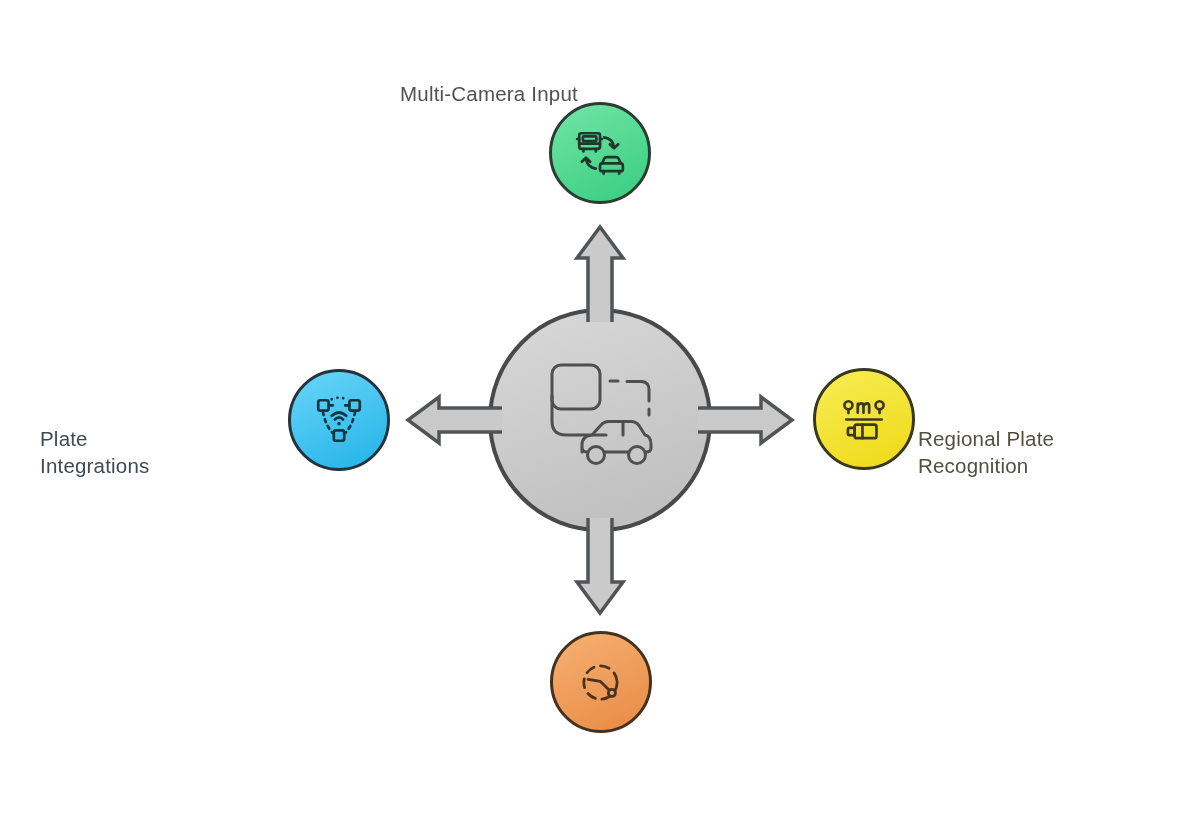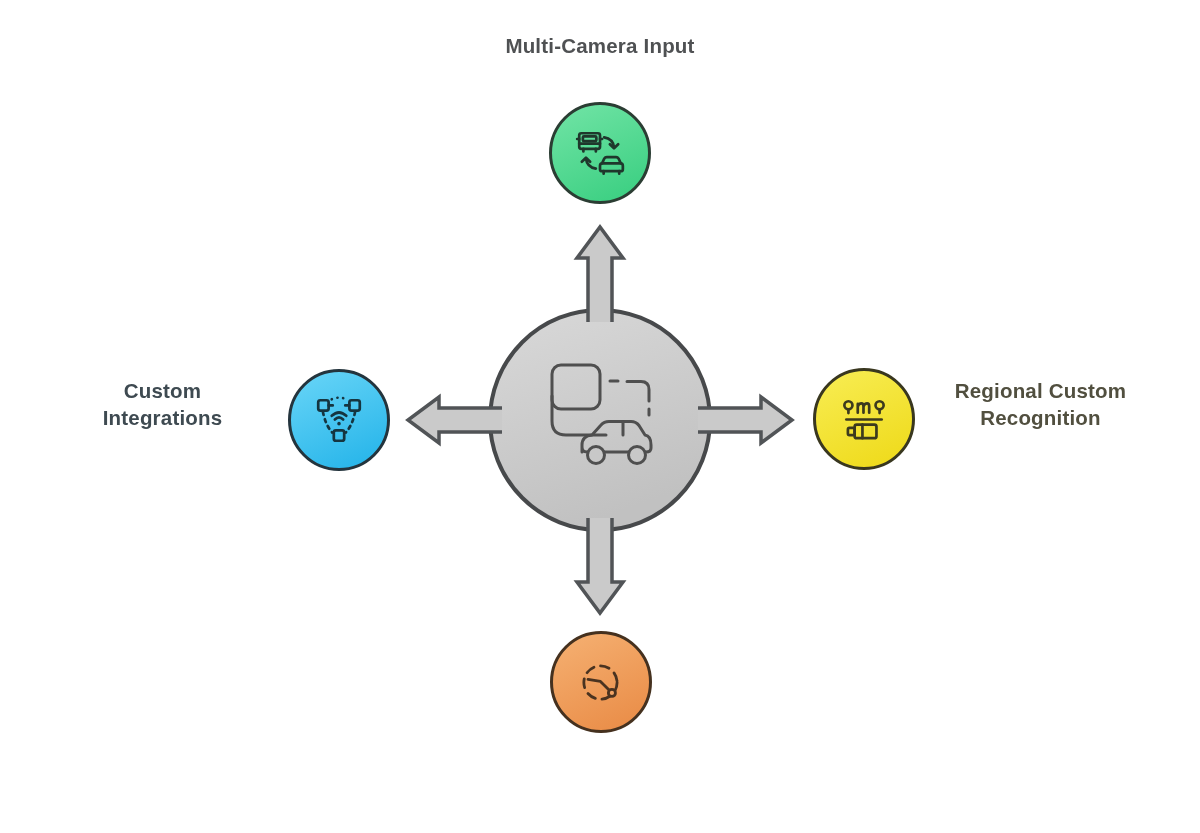--- a/index.html
+++ b/index.html
@@ -3,23 +3,23 @@
 <meta charset="utf-8">
 <style>
   html,body{margin:0;padding:0;background:#ffffff;}
   #canvas{position:relative;width:1200px;height:833px;background:#ffffff;overflow:hidden;
           font-family:"Liberation Sans",sans-serif;}
   .hub-svg{position:absolute;left:380px;top:200px;}
   .node-circle{position:absolute;width:96px;height:96px;border-radius:50%;
                border:3px solid #333;display:flex;align-items:center;justify-content:center;
                box-sizing:content-box;}
   .node-circle svg{display:block;}
-  .diagram-label{position:absolute;font-weight:700;font-size:20.5px;line-height:27px;
-                 text-align:center;white-space:pre-line;color:#4c4e50;
-                 letter-spacing:0.2px;}
+  .diagram-label{position:absolute;font-weight:400;font-size:20.5px;line-height:27px;
+                 white-space:pre-line;color:#4c4e50;
+                 letter-spacing:0.2px;margin-top:48px;}
   .lbl-top{left:400px;top:32px;width:400px;}
   .lbl-left{left:40px;top:377px;width:245px;}
   .lbl-right{left:918px;top:377px;width:245px;}
   .lbl-bottom{left:398px;top:776px;width:400px;}
 </style>
 </head>
 <body>
 
 <div id="canvas" style="background: rgb(255, 255, 255);">
 
@@ -99,17 +99,17 @@
 
   <div class="node-circle" style="left: 550px; top: 631px; background: linear-gradient(155deg, rgb(244, 173, 110) 10%, rgb(234, 142, 73) 90%); border-color: rgb(69, 49, 31); color: rgb(74, 51, 32);">
     <svg width="54" height="54" viewBox="0 0 52 52" stroke="currentColor" fill="none" stroke-width="2.7" stroke-linecap="round" stroke-linejoin="round">
       <circle cx="25.5" cy="26.5" r="16" stroke-dasharray="8.5 6.5"></circle>
       <path d="M13.5,23.5 L25.5,25.5 L34,34"></path>
       <circle cx="36.5" cy="36.5" r="3.4" fill="#f0a466"></circle>
     </svg>
   </div>
 
   <div class="diagram-label lbl-top" style="color: rgb(79, 81, 83);">Multi-Camera Input</div>
-  <div class="diagram-label lbl-left" style="color: rgb(62, 74, 81);">Custom
+  <div class="diagram-label lbl-left" style="color: rgb(62, 74, 81);">Plate
 Integrations</div>
-  <div class="diagram-label lbl-right" style="color: rgb(81, 79, 63);">Regional Custom
+  <div class="diagram-label lbl-right" style="color: rgb(81, 79, 63);">Regional Plate
 Recognition</div>
 </div>
 
 </body></html>

